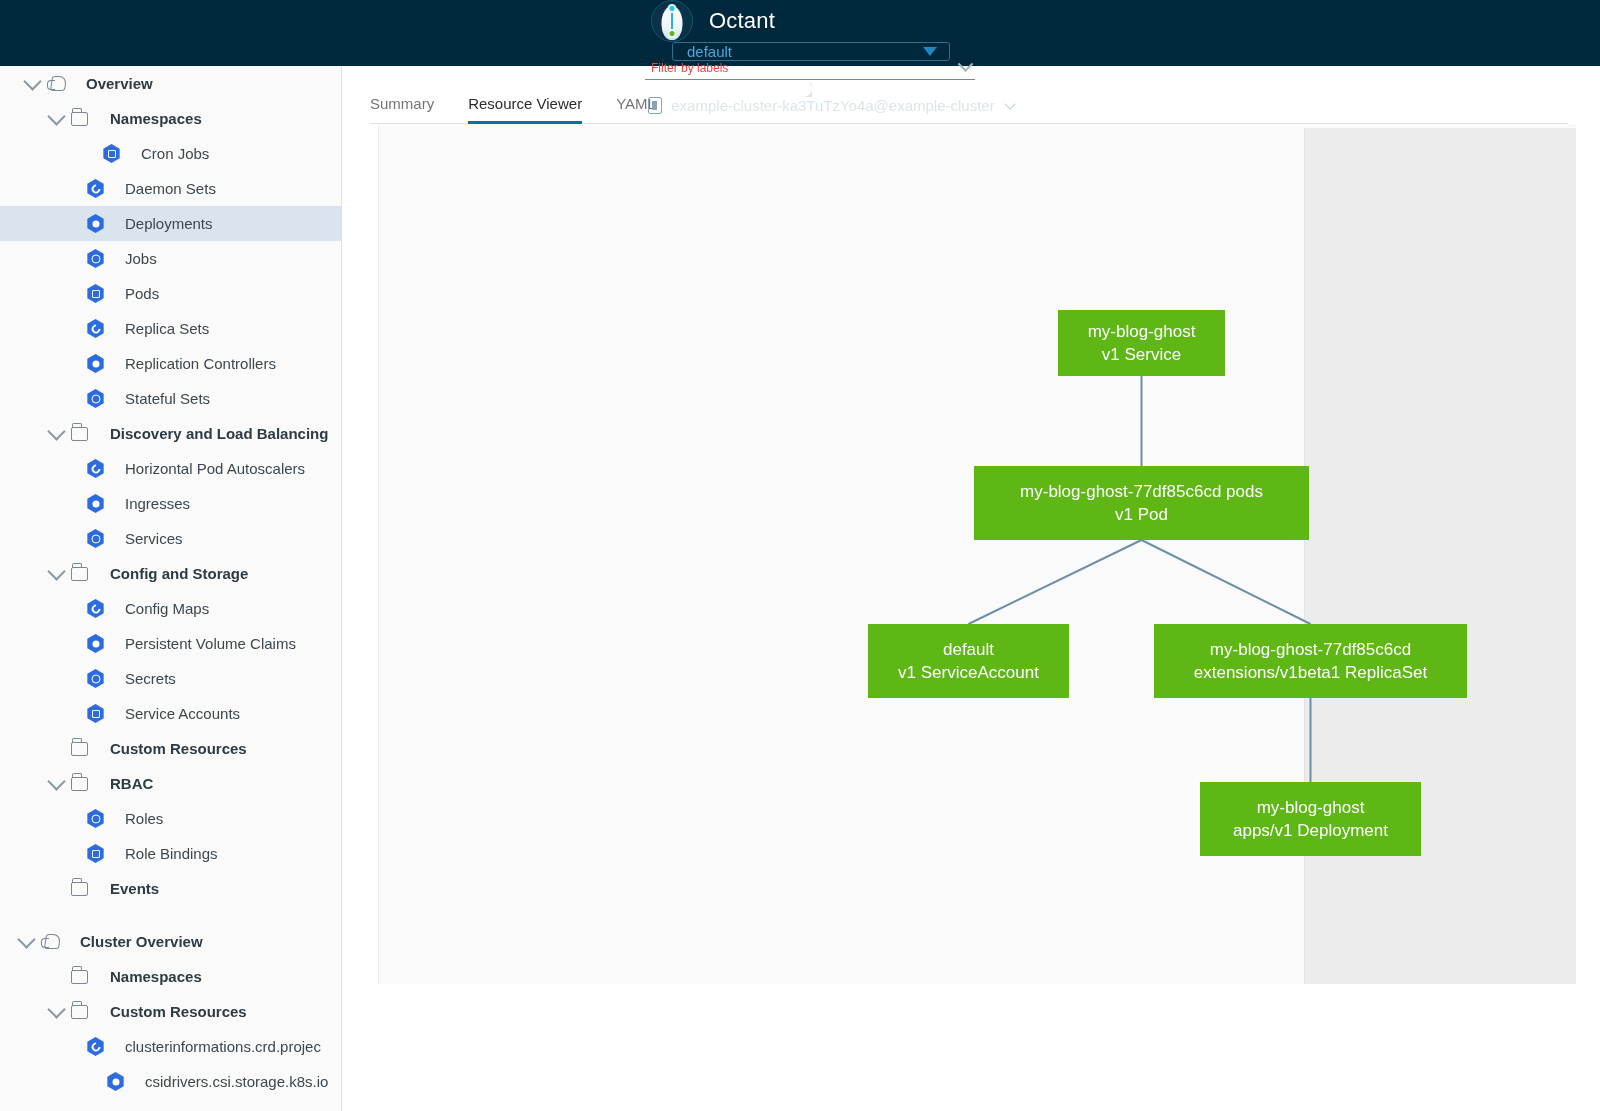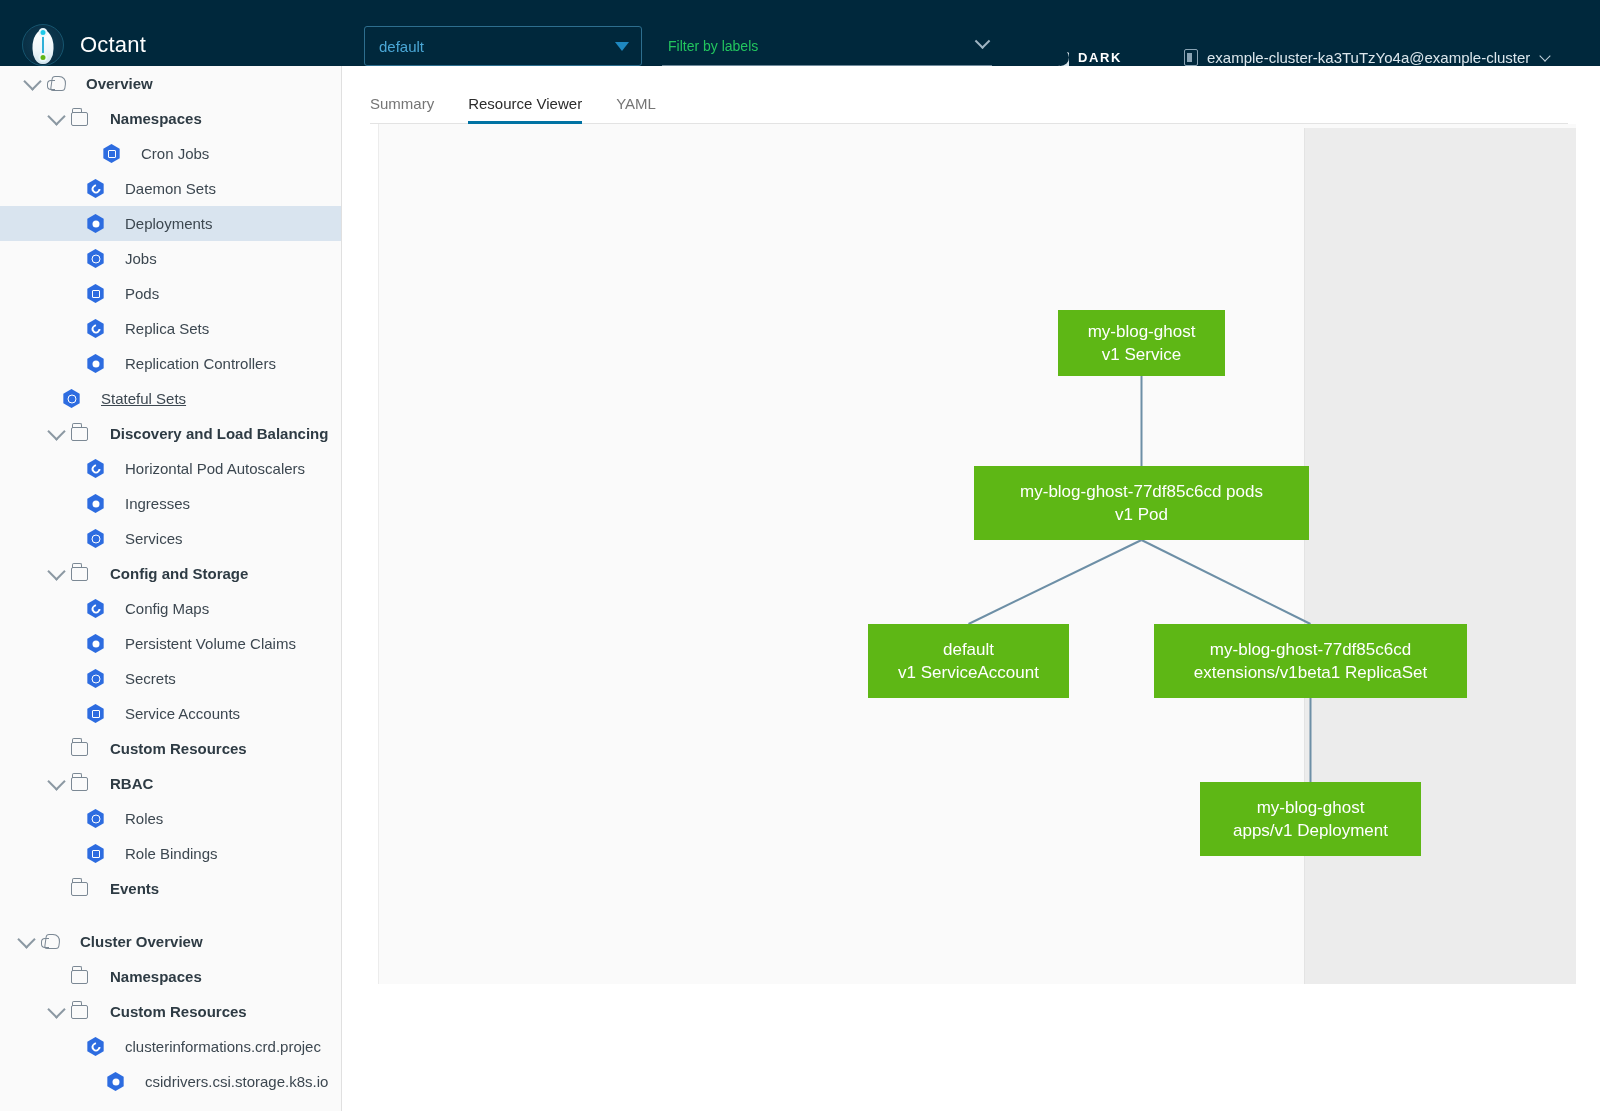--- a/index.html
+++ b/index.html
@@ -8,22 +8,23 @@
     font-family: "Liberation Sans", sans-serif;
     background: #ffffff;
     overflow: hidden;
   }
 
   
   .topbar {
     position: absolute; top: 0; left: 0;
     width: 1600px; height: 66px;
     background: #00283c;
-    display: flex; align-items: flex-end;
+    display: flex; align-items: center;
     z-index: 10;
+    flex-direction: column;
   }
   .brand { display: flex; align-items: center; padding-left: 22px; width: 342px; }
   .logo-badge {
     width: 42px; height: 42px; border-radius: 50%;
     background: radial-gradient(circle at 50% 45%, #0f3d55 0%, #0a3248 55%, #07283a 100%);
     border: 1px solid #16556f;
     position: relative; overflow: hidden; flex: 0 0 auto;
   }
   .logo-lens {
     position: absolute; left: 50%; top: 5px;
@@ -64,21 +65,21 @@
     border-left: 7px solid transparent; border-right: 7px solid transparent;
     border-top: 9px solid #1e88c0;
   }
 
   .label-filter {
     width: 330px; height: 36px; margin-left: 20px;
     border-bottom: 1px solid #6f8a9b;
     display: flex; align-items: center; justify-content: space-between;
     padding: 0 4px 4px 6px;
   }
-  .label-filter .ph { color: #22c55e; font-size: 14px; }
+  .label-filter .ph { color: #ef4444; font-size: 12px; }
   .chev {
     width: 11px; height: 11px;
     border-right: 2px solid #9fb4c2; border-bottom: 2px solid #9fb4c2;
     transform: rotate(45deg) translate(-3px,-3px);
   }
 
   .dark-toggle {
     display: flex; align-items: center; gap: 9px;
     margin-left: 60px; cursor: pointer;
   }
@@ -358,21 +359,21 @@
       <div class="nav-row" style="padding-left: 56px;">
         <span class="twisty-slot"></span>
         <span class="nav-icon-slot">
           <span class="k8s-icon">
             <span class="k8s-hex"></span>
             <span class="k8s-glyph filled"></span>
           </span>
         </span>
         <span class="nav-label">Replication Controllers</span>
       </div>
-      <div class="nav-row" style="padding-left: 32px; text-decoration: underline;">
+      <div class="nav-row" style="padding-left: 56px;">
         <span class="twisty-slot"></span>
         <span class="nav-icon-slot">
           <span class="k8s-icon">
             <span class="k8s-hex"></span>
             <span class="k8s-glyph ring"></span>
           </span>
         </span>
         <span class="nav-label">Stateful Sets</span>
       </div>
       <div class="nav-row group" style="padding-left: 30px;">

